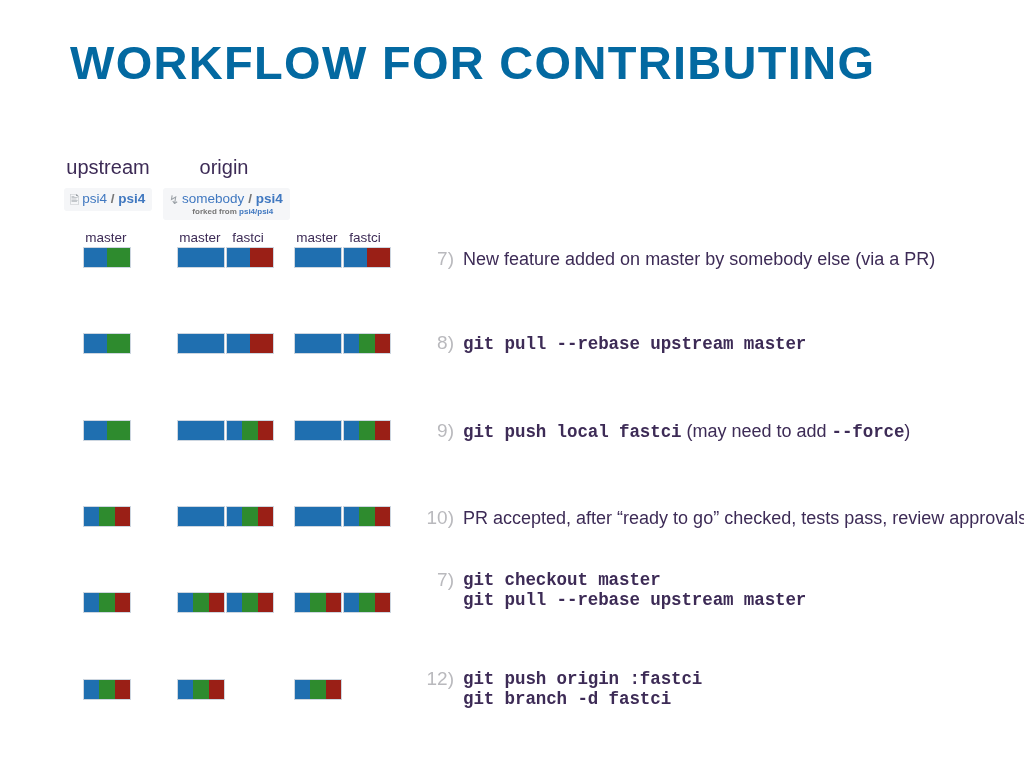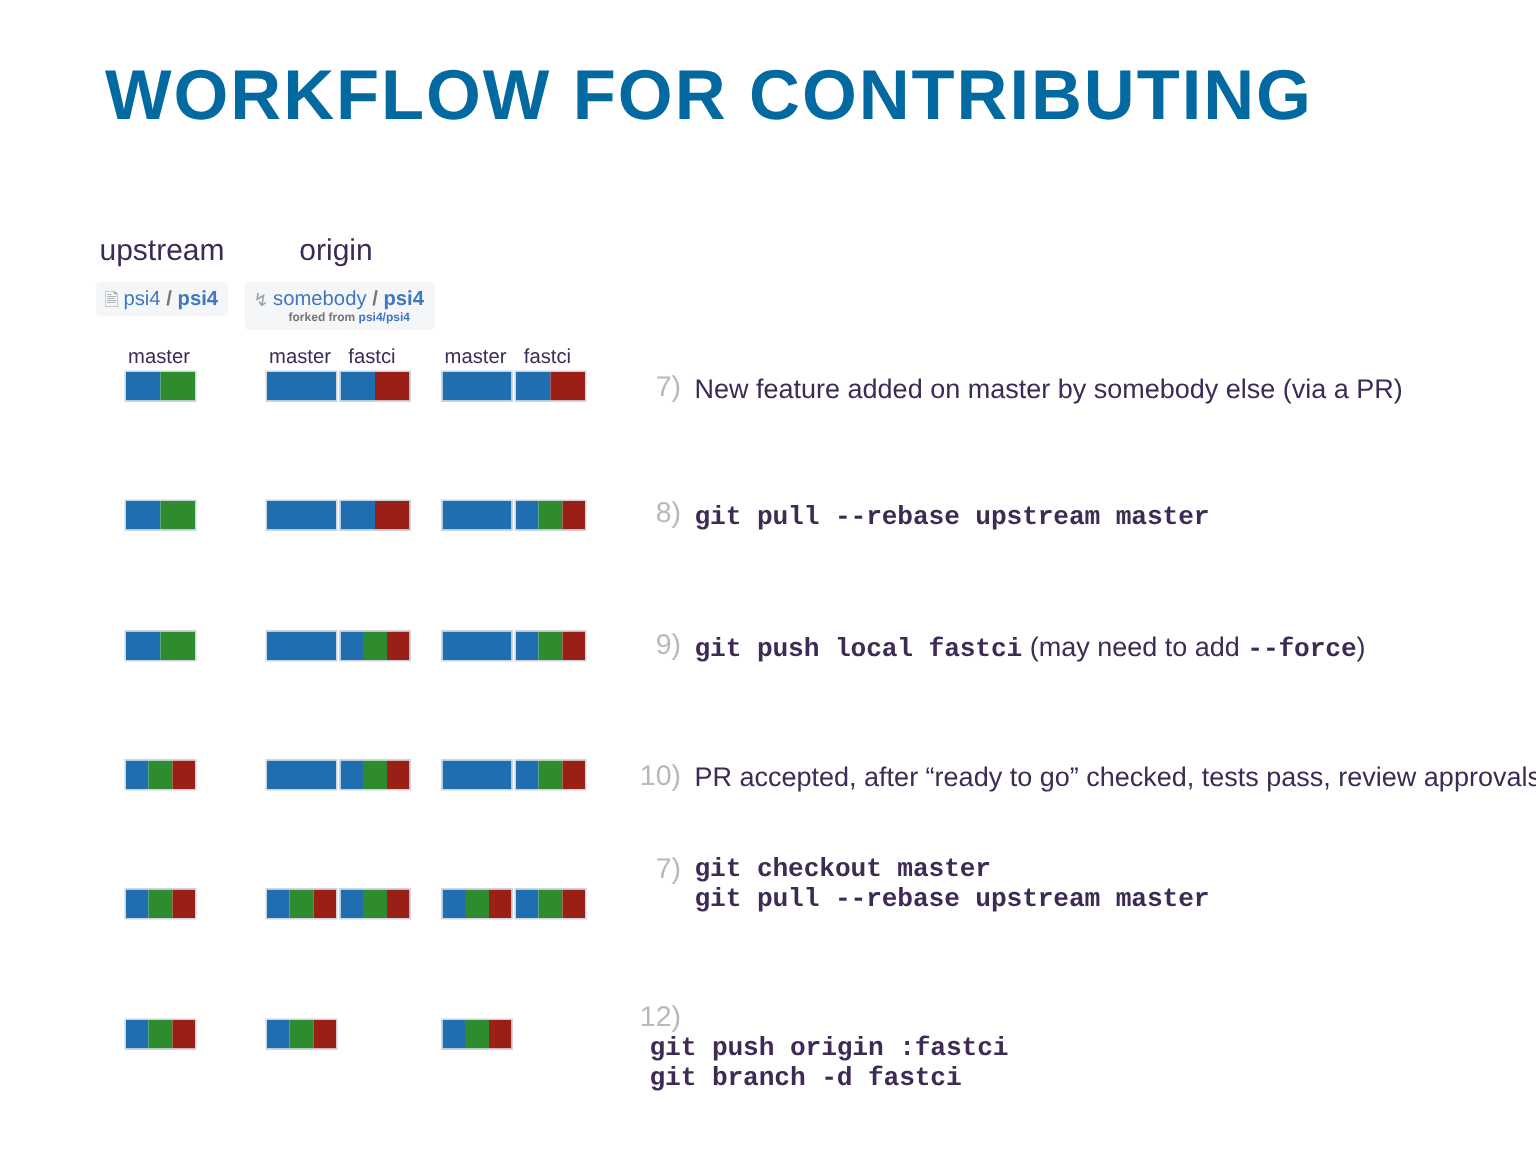--- a/index.html
+++ b/index.html
@@ -347,21 +347,21 @@
       <div class="bar" style="left: 177px; top: 679px; width: 48px;">
         <div class="seg b" style="width: 33.3333%;"></div>
         <div class="seg g" style="width: 33.3333%;"></div>
         <div class="seg r" style="width: 33.3333%;"></div>
       </div>
       <div class="bar" style="left: 294px; top: 679px; width: 48px;">
         <div class="seg b" style="width: 33.3333%;"></div>
         <div class="seg g" style="width: 33.3333%;"></div>
         <div class="seg r" style="width: 33.3333%;"></div>
       </div>
-      <div class="step multi" style="top: 669px; flex-direction: column;">
+      <div class="step multi" style="top: 669px;">
         <div class="step-num">12)</div>
         <div class="step-body">
           <span class="code-lines">
             <span class="cl mono">git push origin :fastci</span>
             <span class="cl mono">git branch -d fastci</span>
           </span>
         </div>
       </div>
     </div>
 

